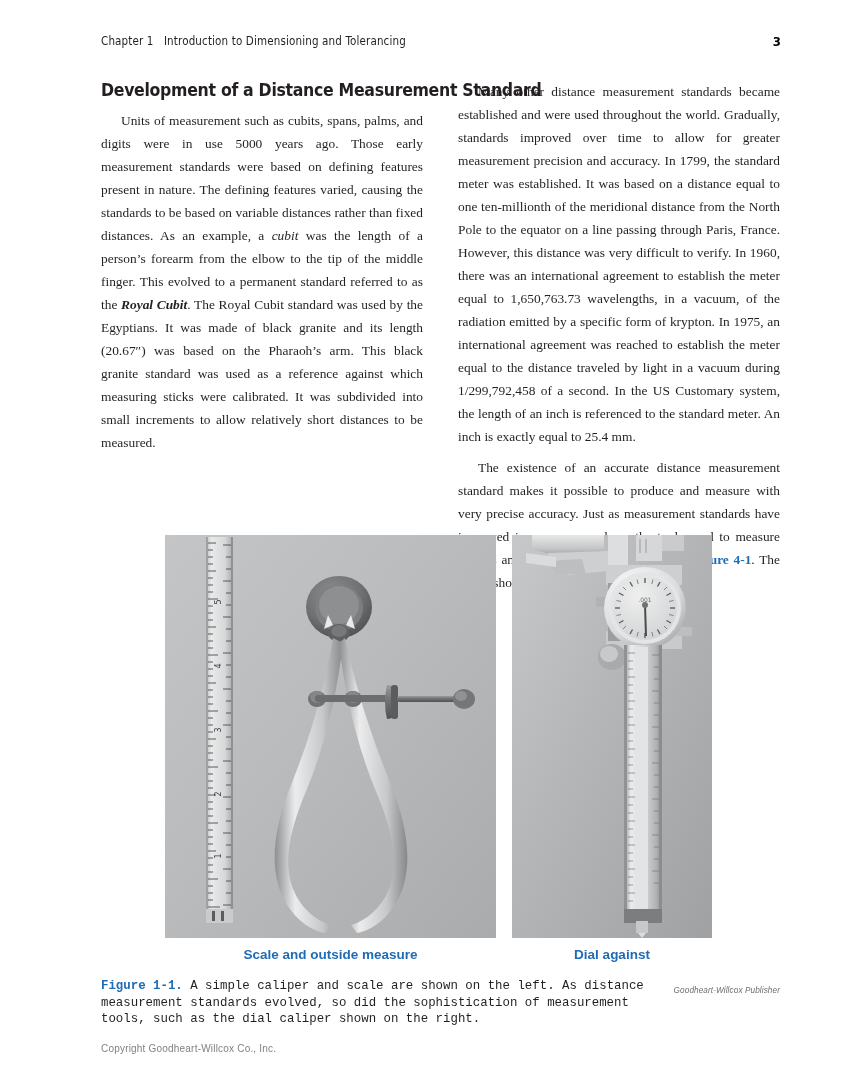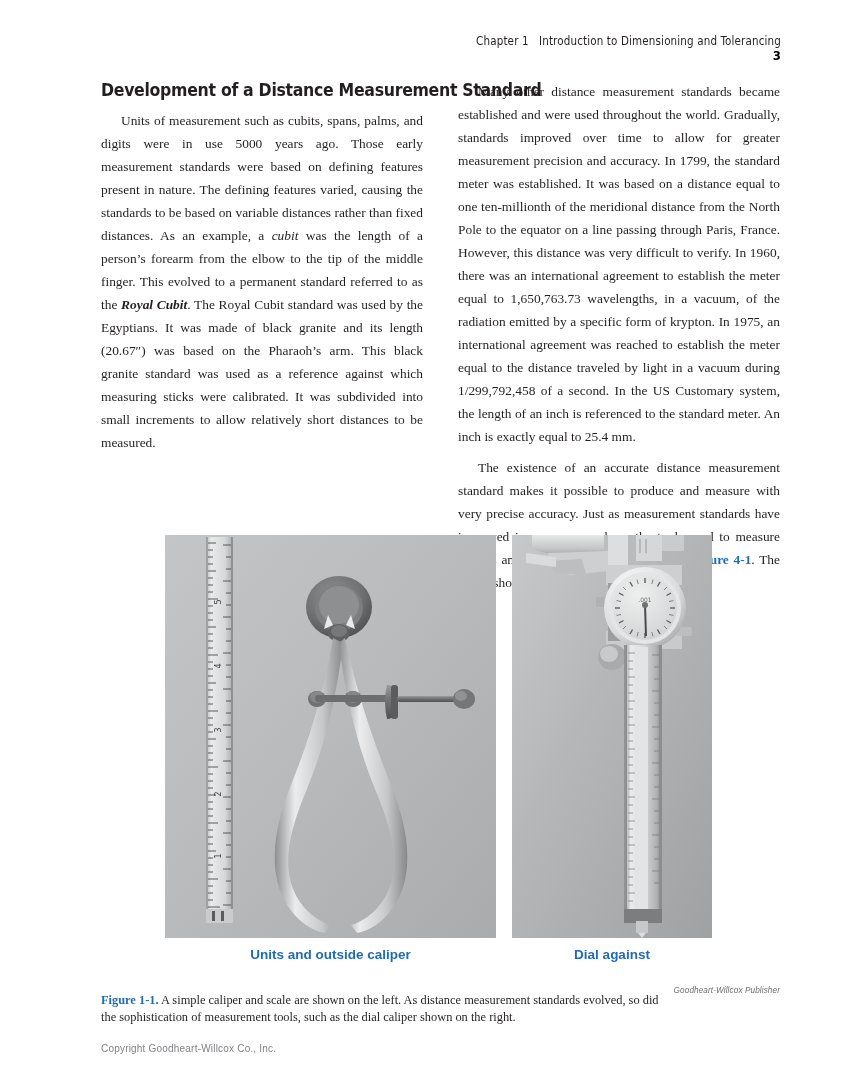--- a/index.html
+++ b/index.html
@@ -21,23 +21,22 @@
   }
 
   
   .running-head {
     position: absolute;
     left: 101px;
     top: 34px;
     width: 680px;
     height: 18px;
     display: flex;
-    align-items: flex-end;
+    align-items: flex-start;
     justify-content: space-between;
-    flex-direction: column;
   }
   .running-head-text {
     font-family: "DejaVu Sans Condensed", "Liberation Sans Narrow", "Liberation Sans", sans-serif;
     font-size: 11.5px;
     letter-spacing: 0.15px;
     color: #231f20;
     white-space: pre;
   }
   .page-number {
     font-family: "DejaVu Sans Condensed", "Liberation Sans Narrow", "Liberation Sans", sans-serif;
@@ -156,24 +155,24 @@
     font-family: "Liberation Sans", sans-serif;
     font-style: italic;
     font-size: 8.2px;
     color: #6d6e71;
     letter-spacing: 0.1px;
     margin-top: 21px;
   }
 
   .fig-caption {
     position: absolute;
-    top: 457px;
+    top: 443px;
     left: 0;
     width: 558px;
-    font-family: Liberation Serif, serif;
+    font-family: Liberation Mono, monospace;
     font-size: 12.4px;
     line-height: 16.5px;
     color: #231f20;
   }
   .fig-caption .fig-label {
     color: #1f6cb4;
     font-weight: bold;
   }
 
   
@@ -573,21 +572,21 @@
             <rect x="112" y="374" width="38" height="14" fill="#7b7d7e"></rect>
             <rect x="124" y="386" width="12" height="12" fill="#c6c8c9"></rect>
             <path d="M126 398 L134 398 L130 403 Z" fill="#dcdedf"></path>
           </g>
         </svg>
       </div>
 
     </div>
 
     <div class="photo-captions">
-      <div class="photo-caption photo-caption-left">Units and outside caliper</div>
+      <div class="photo-caption photo-caption-left">Scale and outside measure</div>
       <div class="photo-caption photo-caption-right">Dial against</div>
     </div>
 
     <div class="credit">Goodheart-Willcox Publisher</div>
 
     <div class="fig-caption">
       <span class="fig-label">Figure 1-1.</span><span> A simple caliper and scale are shown on the left. As distance measurement standards evolved, so did the sophistication of measurement tools, such as the dial caliper shown on the right.</span>
     </div>
 
   </div>

